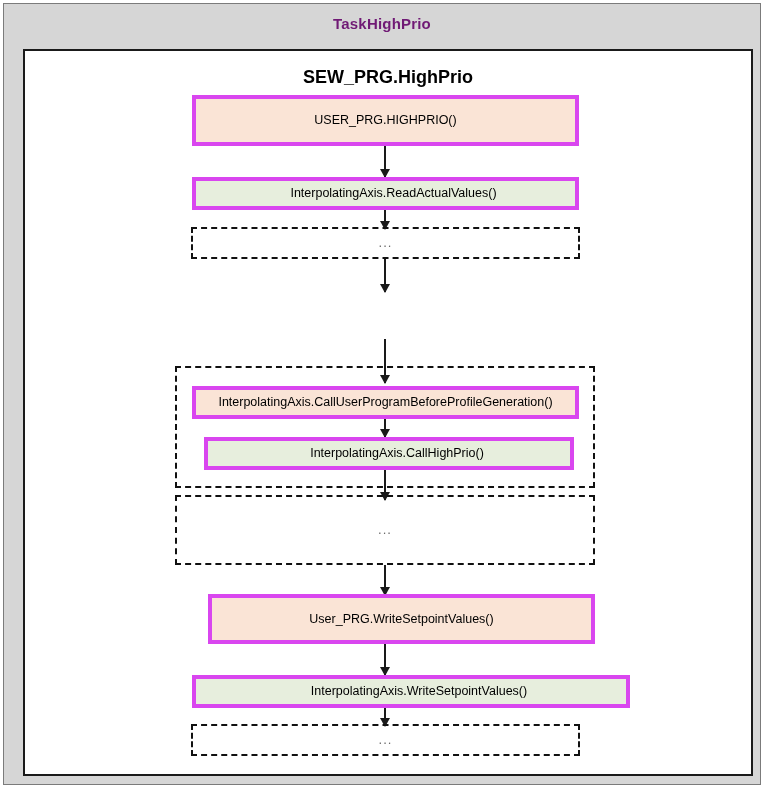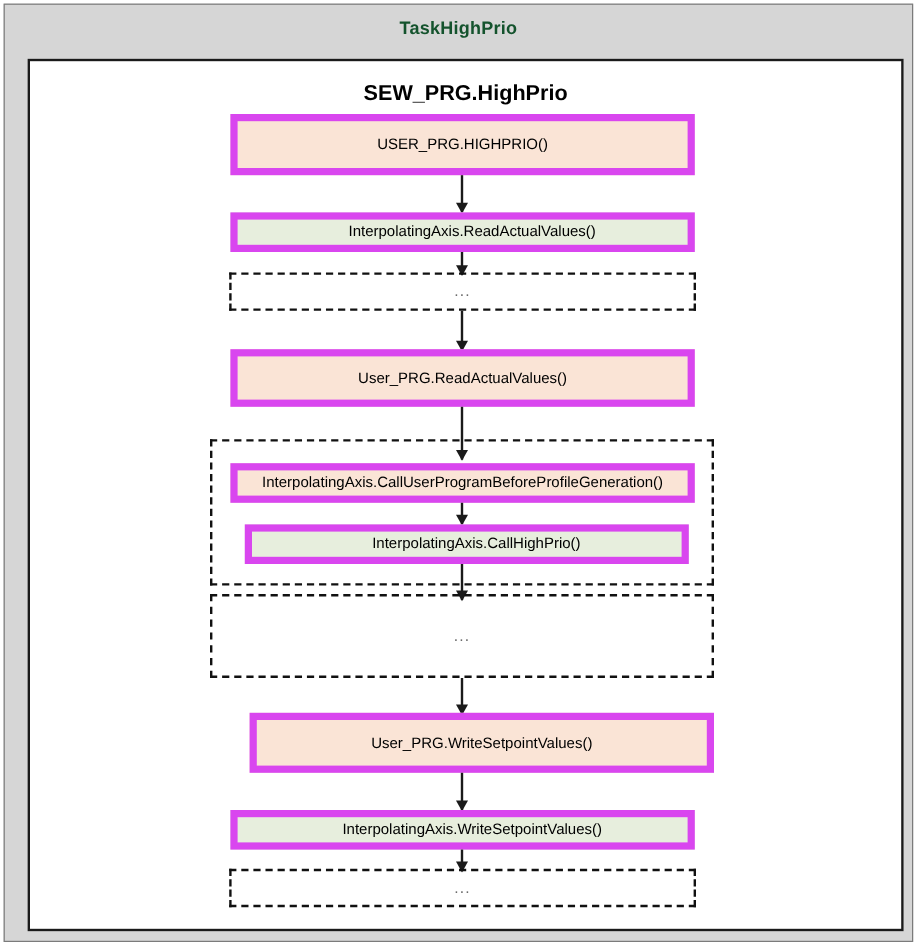--- a/index.html
+++ b/index.html
@@ -31,21 +31,21 @@
     box-sizing: border-box;
   }
   .task-title {
     position: absolute;
     left: 0;
     top: 11px;
     width: 100%;
     text-align: center;
     font-size: 15px;
     font-weight: bold;
-    color: #14532d;
+    color: #701a75;
     letter-spacing: 0.2px;
   }
 
   
   .prg-frame {
     position: absolute;
     left: 19px;
     top: 45px;
     width: 730px;
     height: 727px;
@@ -70,21 +70,21 @@
     box-sizing: border-box;
     display: flex;
     align-items: center;
     justify-content: center;
     font-size: 12.5px;
     color: #000000;
     text-align: center;
     line-height: 1.2;
   }
   .node.solid {
-    border: 6px solid #d946ef;
+    border: 4px solid #d946ef;
   }
   .node.fill-orange { background: #fae4d6; }
   .node.fill-green  { background: #e7eedd; padding-left: 16px; }
 
   .node.dashed {
     border: 2.5px dashed #111111;
     background: transparent;
   }
   .node.dashed .ellipsis {
     font-size: 13px;
@@ -143,23 +143,20 @@
   </div>
 
   <div class="arrow" style="left:384px; top:210px; height:19px;"></div>
 
   <div class="node dashed" style="left:191px; top:227px; width:389px; height:32px;">
     <span class="ellipsis">...</span>
   </div>
 
   <div class="arrow" style="left:384px; top:259px; height:33px;"></div>
 
-  <div class="node solid fill-orange" style="left:192px; top:291px; width:387px; height:48px;">
-    <span>User_PRG.ReadActualValues()</span>
-  </div>
 
   <div class="arrow" style="left:384px; top:339px; height:44px;"></div>
 
   <div class="group-box" style="left:175px; top:366px; width:420px; height:122px;"></div>
 
   <div class="node solid fill-orange" style="left:192px; top:386px; width:387px; height:33px;">
     <span>InterpolatingAxis.CallUserProgramBeforeProfileGeneration()</span>
   </div>
 
   <div class="arrow" style="left:384px; top:419px; height:18px;"></div>
@@ -175,21 +172,21 @@
   </div>
 
   <div class="arrow" style="left:384px; top:565px; height:30px;"></div>
 
   <div class="node solid fill-orange" style="left:208px; top:594px; width:387px; height:50px;">
     <span>User_PRG.WriteSetpointValues()</span>
   </div>
 
   <div class="arrow" style="left:384px; top:644px; height:31px;"></div>
 
-  <div class="node solid fill-green" style="left:192px; top:675px; width:387px; height:33px;">
+  <div class="node solid fill-green" style="left:192px; top:675px; width:438px; height:33px;">
     <span>InterpolatingAxis.WriteSetpointValues()</span>
   </div>
 
   <div class="arrow" style="left:384px; top:708px; height:18px;"></div>
 
   <div class="node dashed" style="left:191px; top:724px; width:389px; height:32px;">
     <span class="ellipsis">...</span>
   </div>
 
 </div>

